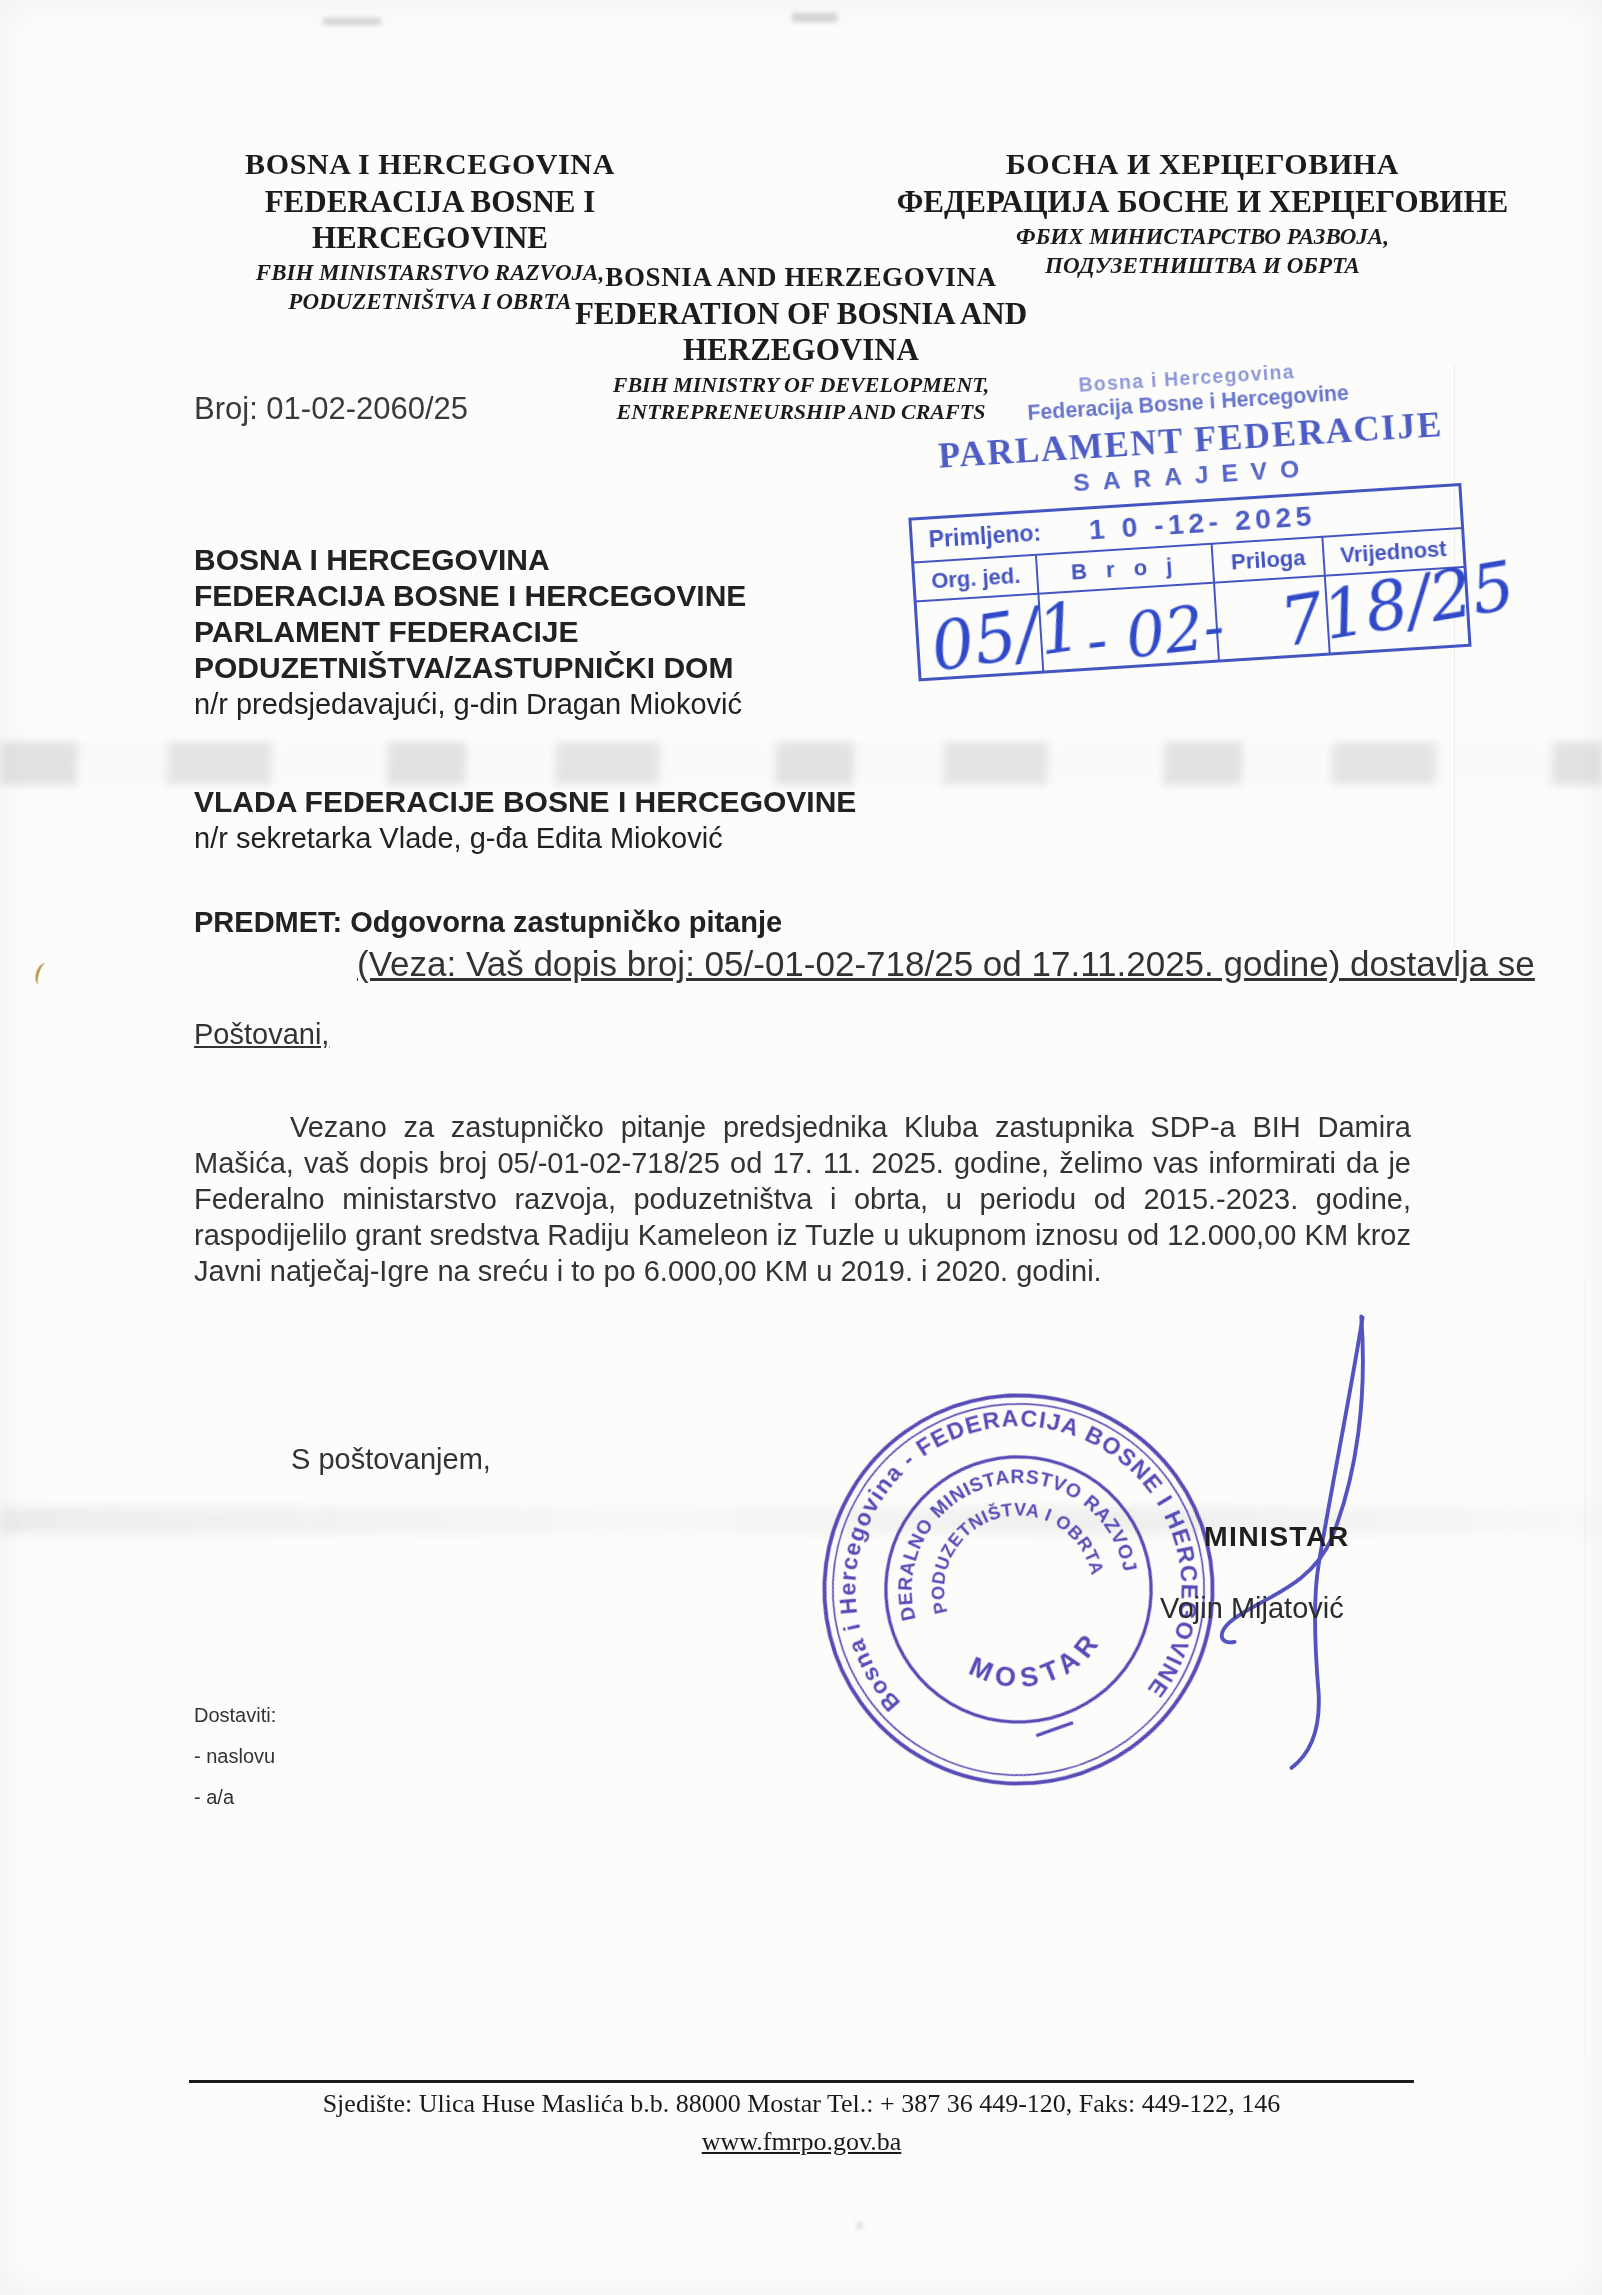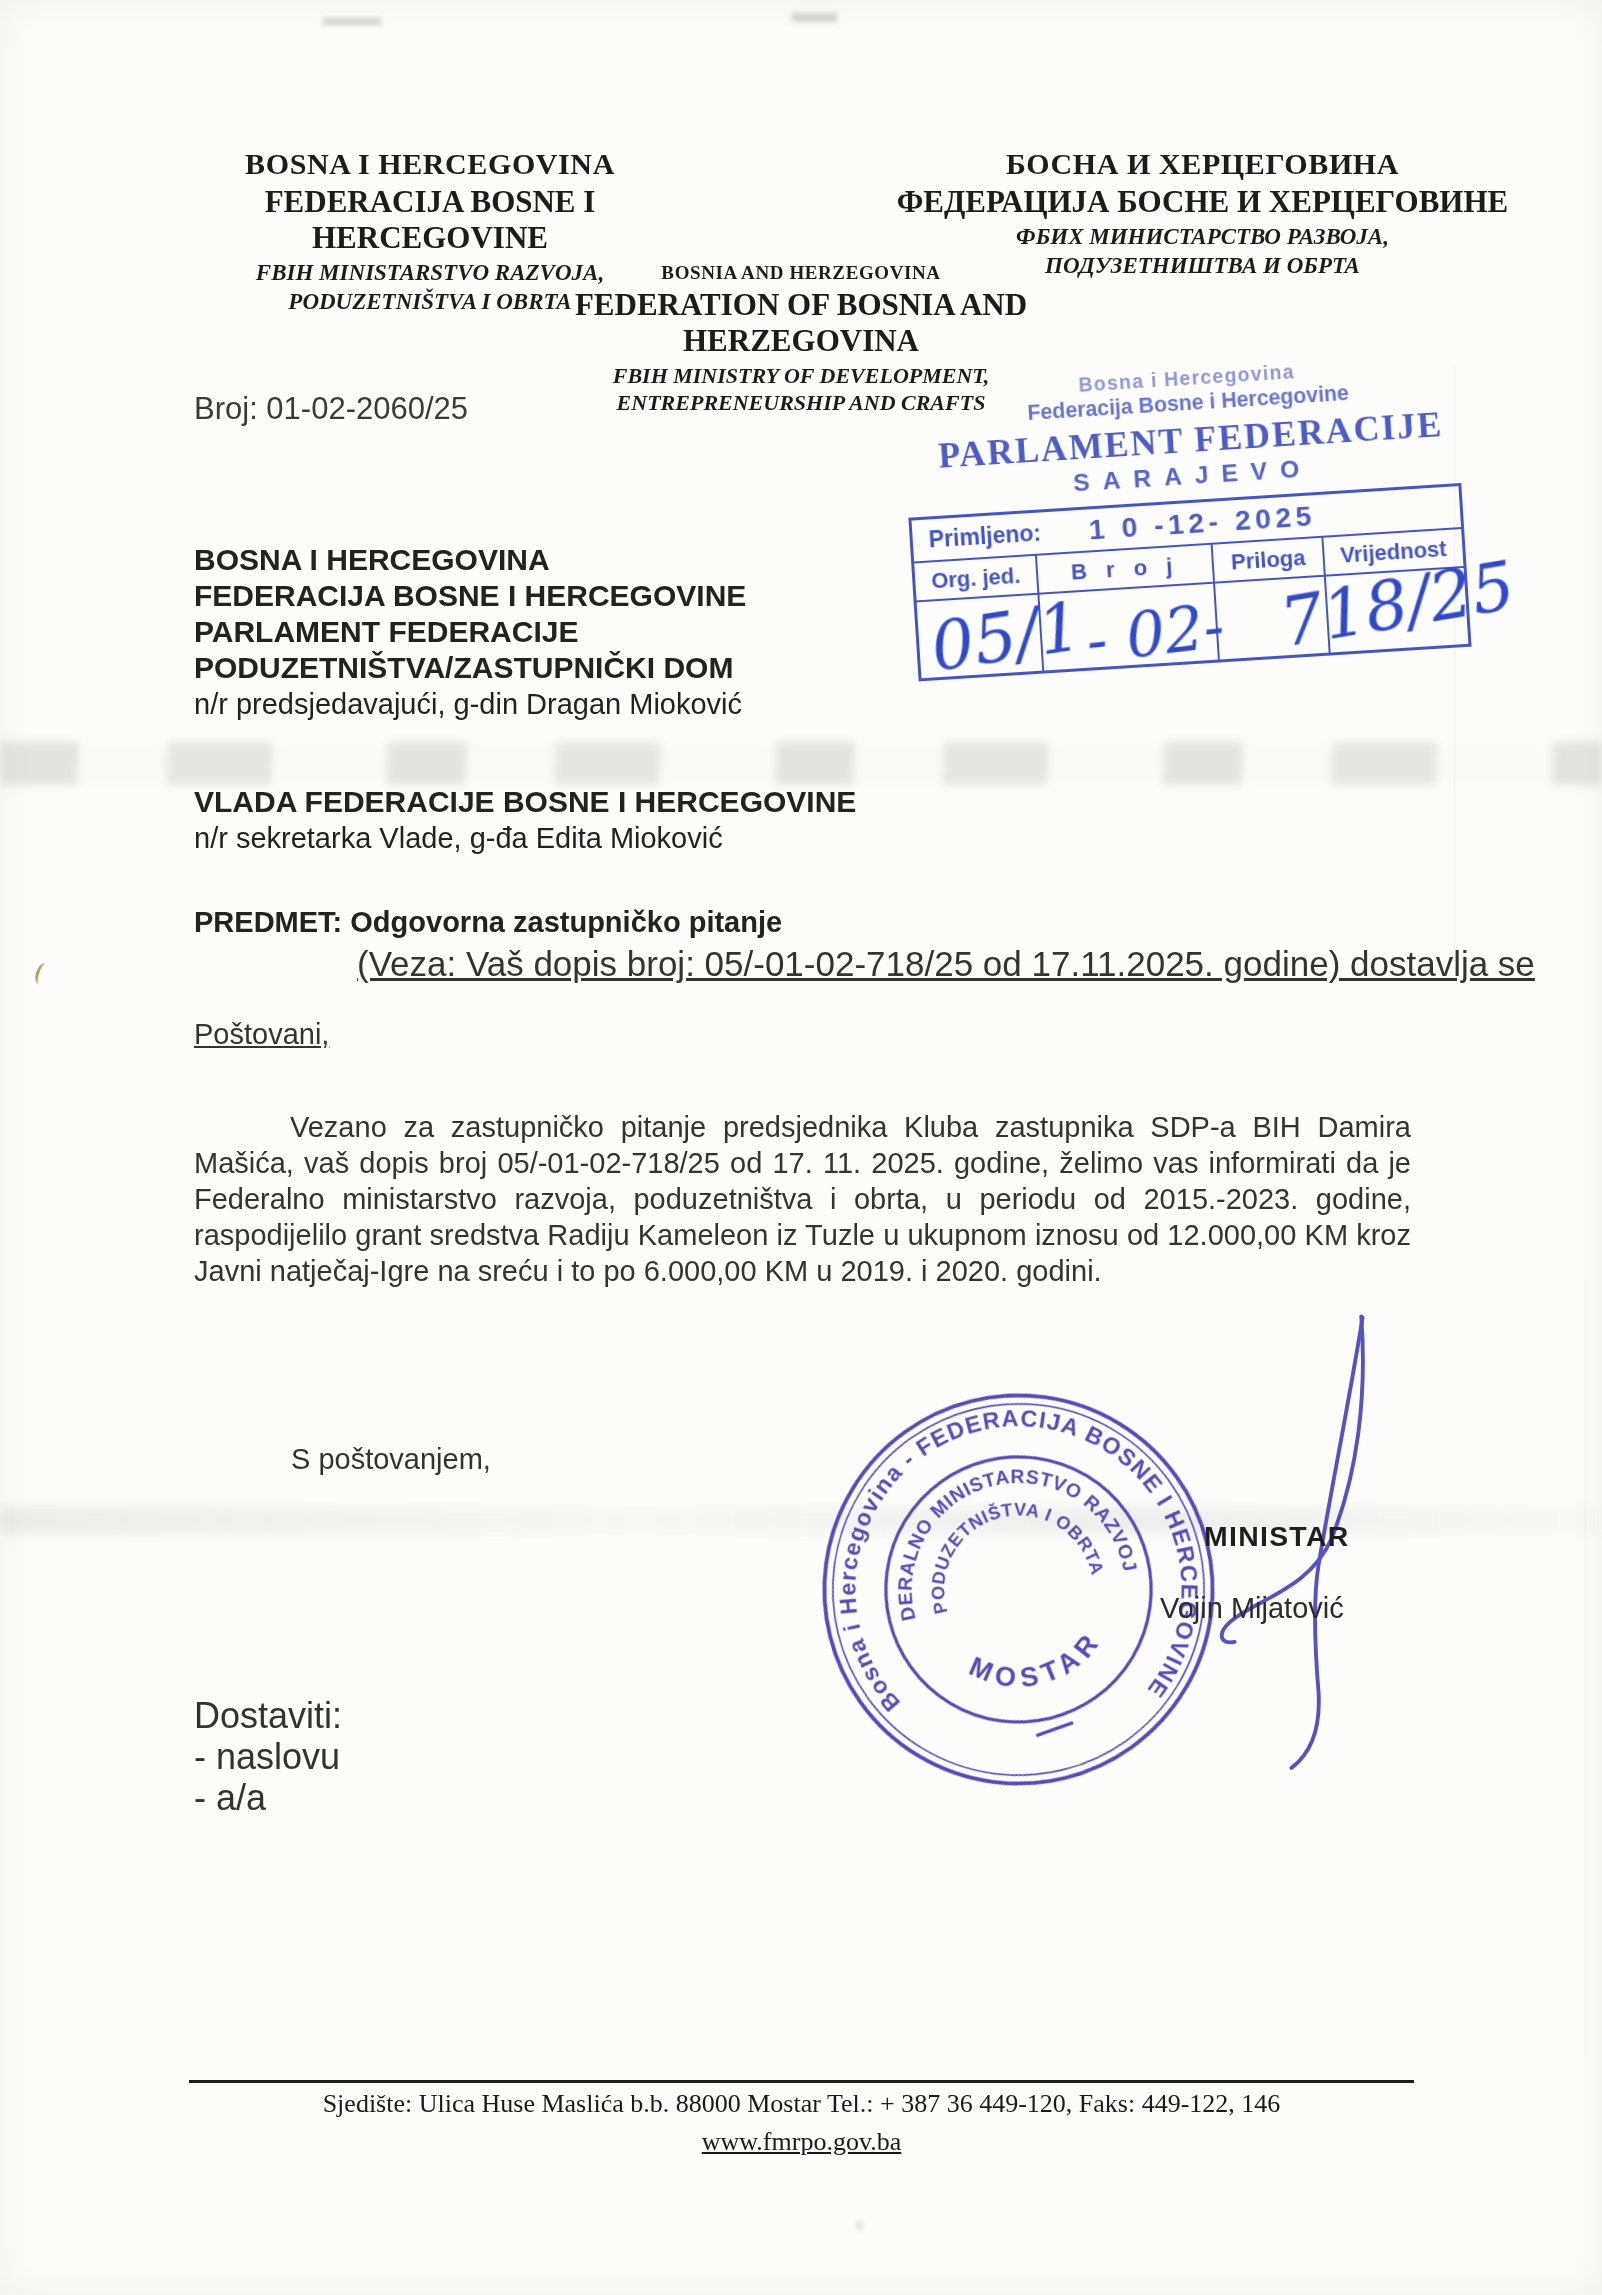--- a/index.html
+++ b/index.html
@@ -54,21 +54,21 @@
   .salut{position:absolute;left:194px;top:1018px;font-size:29px;color:#333;text-decoration:underline;}
   .para{position:absolute;left:194px;top:1109px;width:1217px;font-size:29px;line-height:36px;
         text-align:justify;text-indent:96px;color:#333;}
   .closing{position:absolute;left:291px;top:1443px;font-size:29px;color:#333;}
 
   
   .mtitle{position:absolute;left:1204px;top:1520px;font-size:28.4px;font-weight:bold;letter-spacing:1.3px;color:#1f1f1f;}
   .mname{position:absolute;left:1160px;top:1592px;font-size:29px;color:#2c2c2c;}
 
   
-  .dist{position:absolute;left:194px;top:1695px;font-size:36px;line-height:41px;color:#333;}
+  .dist{position:absolute;left:194px;top:1695px;font-size:20px;line-height:41px;color:#333;}
 
   
   .frule{position:absolute;left:189px;top:2080px;width:1225px;height:2.6px;background:#1b1b1b;filter:blur(0.6px);}
   .faddr{position:absolute;left:189px;top:2089px;width:1225px;text-align:center;
          font-family:"Liberation Serif",serif;font-size:26px;color:#1a1a1a;}
   .fsite{position:absolute;left:189px;top:2127px;width:1225px;text-align:center;
          font-family:"Liberation Serif",serif;font-size:26px;color:#1a1a1a;text-decoration:underline;}
 
   
   .rstamp{position:absolute;left:805px;top:1376px;width:427px;height:427px;
@@ -106,21 +106,21 @@
     <div class="lh-l3">FBIH MINISTARSTVO RAZVOJA, PODUZETNIŠTVA I OBRTA</div>
   </div>
 
   <div class="lh soft" style="left:892px;top:147px;width:621px;">
     <div class="lh-l1">БОСНА И ХЕРЦЕГОВИНА</div>
     <div class="lh-l2">ФЕДЕРАЦИЈА БОСНЕ И ХЕРЦЕГОВИНЕ</div>
     <div class="lh-l3">ФБИХ МИНИСТАРСТВО РАЗВОЈА, ПОДУЗЕТНИШТВА И ОБРТА</div>
   </div>
 
   <div class="lh soft" style="left:478px;top:262px;width:646px;">
-    <div class="lh-l1" style="font-size:19px;font-family:Liberation Serif, serif;">BOSNIA AND HERZEGOVINA</div>
+    <div class="lh-l1" style="font-size:27px;font-family:Liberation Serif, serif;">BOSNIA AND HERZEGOVINA</div>
     <div class="lh-l2">FEDERATION OF BOSNIA AND HERZEGOVINA</div>
     <div class="lh-c3">FBIH MINISTRY OF DEVELOPMENT,</div>
     <div class="lh-c4">ENTREPRENEURSHIP AND CRAFTS</div>
   </div>
 
   <div class="ref soft">
     <div>Broj: 01-02-2060/25</div>
   </div>
 
   <div class="pstamp">

